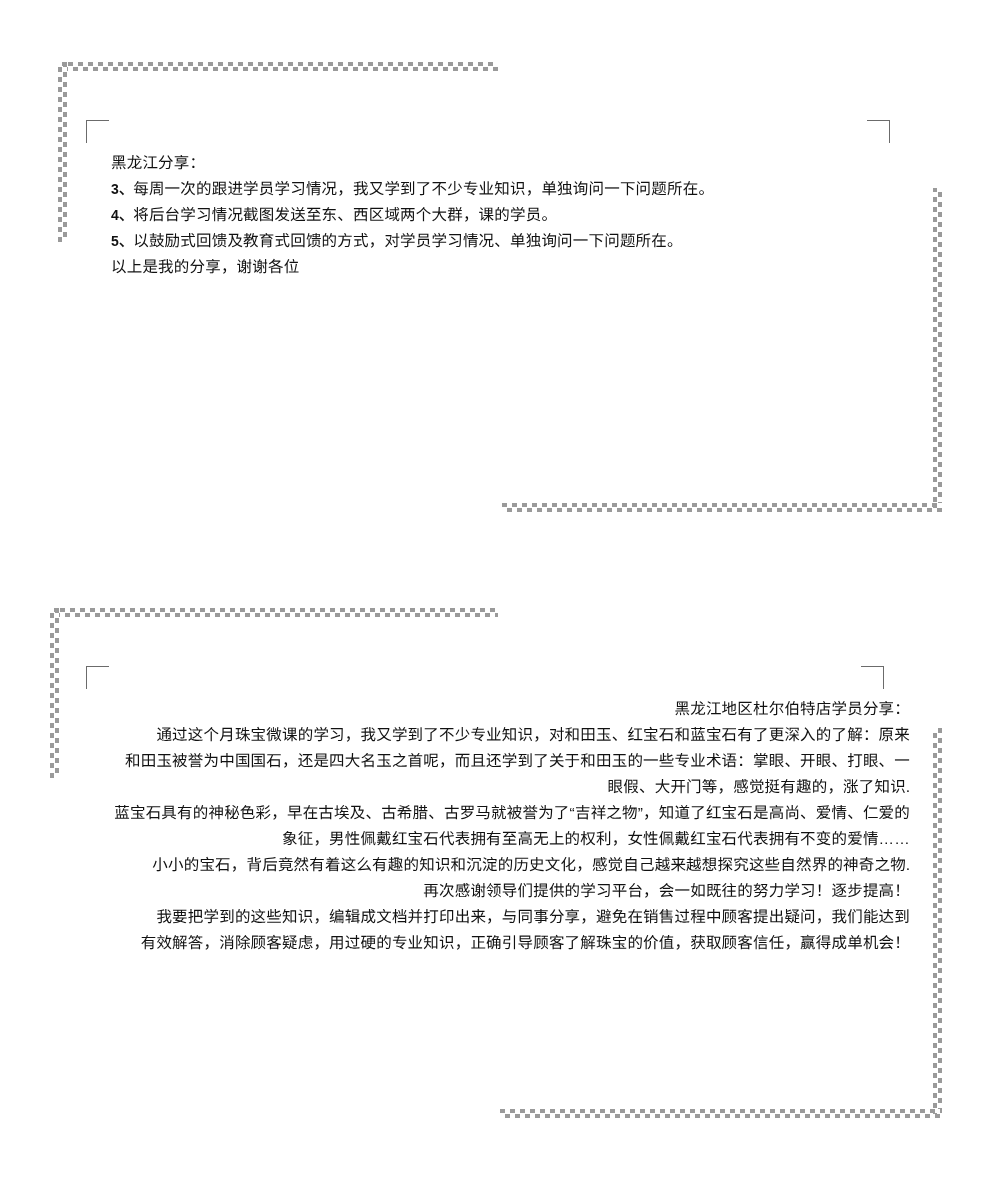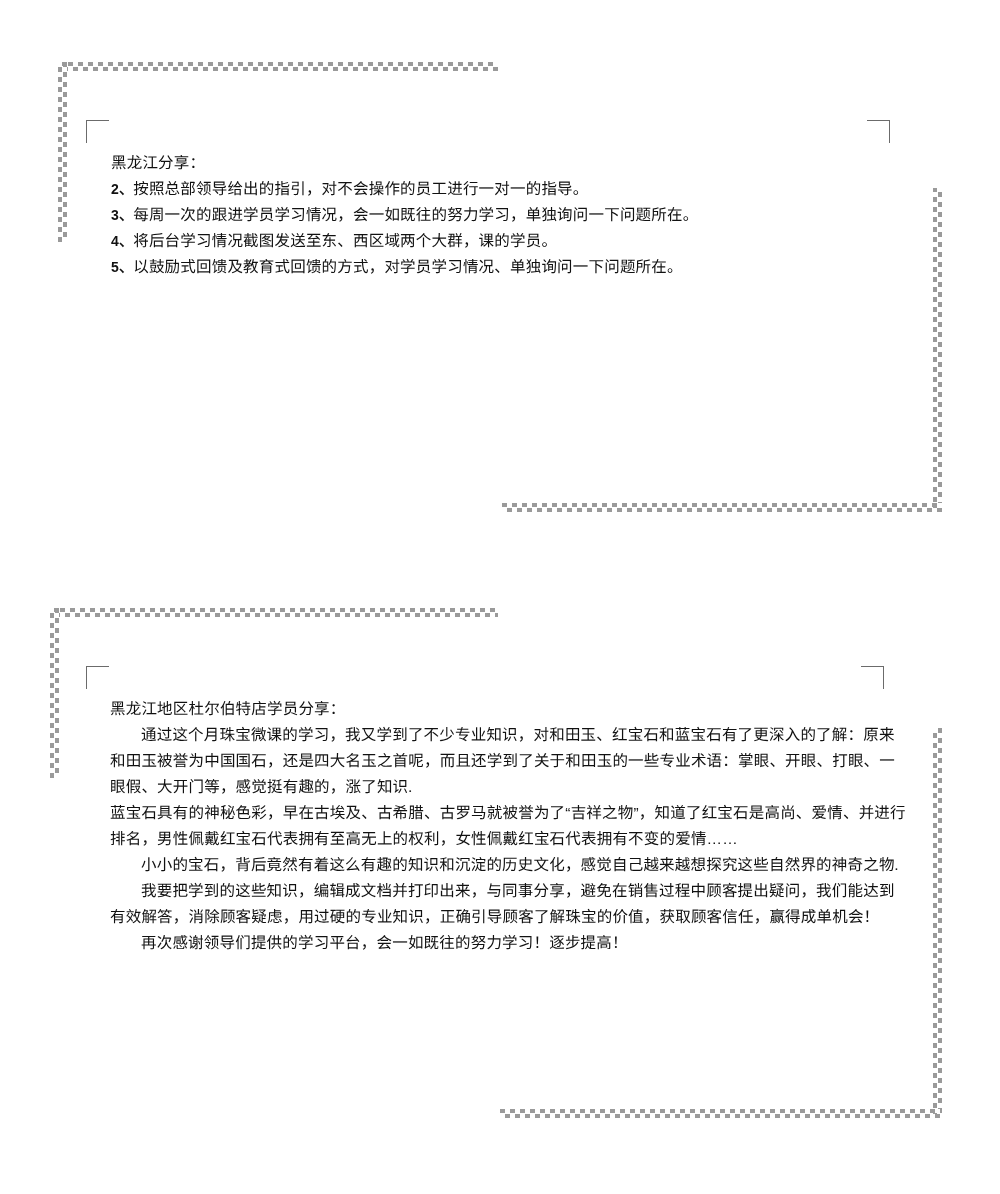--- a/index.html
+++ b/index.html
@@ -93,65 +93,63 @@
   #block-1 .text-body { left: 53px; top: 88px; width: 810px; }
 
   
   #block-2 { left: 50px; top: 608px; width: 892px; height: 510px; }
   #block-2 .checker-top    { left: 0;   top: 0;    width: 448px; }
   #block-2 .checker-left   { left: 0;   top: 0;    height: 170px; }
   #block-2 .checker-right  { right: 0;  top: 120px; height: 390px; }
   #block-2 .checker-bottom { left: 450px; bottom: 0; width: 442px; }
   #block-2 .crop.tl { left: 36px; top: 58px; }
   #block-2 .crop.tr { right: 58px; top: 58px; }
-  #block-2 .text-body { left: 60px; top: 88px; width: 800px; }
+  #block-2 .text-body { left: 60px; top: 88px; width: 800px; text-align: right; }
 </style>
 </head>
 <body>
 
 <div class="page">
 
   <div class="doc-block" id="block-1">
     <div class="checker-top"></div>
     <div class="checker-left"></div>
     <div class="checker-right"></div>
     <div class="checker-bottom"></div>
     <div class="crop tl"></div>
     <div class="crop tr"></div>
 
     <div class="text-body">
       <p>黑龙江分享：</p>
 
       <p class="list-line">
-        <span class="list-num">2、</span><span>按照总部领导给出的指引，对不会操作的员工进行一对一的指导。</span>
-      </p>
-      <p class="list-line">
-        <span class="list-num">3、</span><span>每周一次的跟进学员学习情况，会一如既往的努力学习，单独询问一下问题所在。</span>
+        <span class="list-num">3、</span><span>每周一次的跟进学员学习情况，我又学到了不少专业知识，单独询问一下问题所在。</span>
       </p>
       <p class="list-line">
         <span class="list-num">4、</span><span>将后台学习情况截图发送至东、西区域两个大群，课的学员。</span>
       </p>
       <p class="list-line">
         <span class="list-num">5、</span><span>以鼓励式回馈及教育式回馈的方式，对学员学习情况、单独询问一下问题所在。</span>
       </p>
 
+      <p>以上是我的分享，谢谢各位</p>
     </div>
   </div>
 
   <div class="doc-block" id="block-2">
     <div class="checker-top"></div>
     <div class="checker-left"></div>
     <div class="checker-right"></div>
     <div class="checker-bottom"></div>
     <div class="crop tl"></div>
     <div class="crop tr"></div>
 
     <div class="text-body">
       <p>黑龙江地区杜尔伯特店学员分享：</p>
       <p class="indent2">通过这个月珠宝微课的学习，我又学到了不少专业知识，对和田玉、红宝石和蓝宝石有了更深入的了解：原来和田玉被誉为中国国石，还是四大名玉之首呢，而且还学到了关于和田玉的一些专业术语：掌眼、开眼、打眼、一眼假、大开门等，感觉挺有趣的，涨了知识.</p>
-      <p>蓝宝石具有的神秘色彩，早在古埃及、古希腊、古罗马就被誉为了“吉祥之物”，知道了红宝石是高尚、爱情、并进行排名，男性佩戴红宝石代表拥有至高无上的权利，女性佩戴红宝石代表拥有不变的爱情……</p>
+      <p>蓝宝石具有的神秘色彩，早在古埃及、古希腊、古罗马就被誉为了“吉祥之物”，知道了红宝石是高尚、爱情、仁爱的象征，男性佩戴红宝石代表拥有至高无上的权利，女性佩戴红宝石代表拥有不变的爱情……</p>
       <p class="indent2">小小的宝石，背后竟然有着这么有趣的知识和沉淀的历史文化，感觉自己越来越想探究这些自然界的神奇之物.</p>
+      <p class="indent2">再次感谢领导们提供的学习平台，会一如既往的努力学习！逐步提高！</p>
       <p class="indent2">我要把学到的这些知识，编辑成文档并打印出来，与同事分享，避免在销售过程中顾客提出疑问，我们能达到有效解答，消除顾客疑虑，用过硬的专业知识，正确引导顾客了解珠宝的价值，获取顾客信任，赢得成单机会！</p>
-      <p class="indent2">再次感谢领导们提供的学习平台，会一如既往的努力学习！逐步提高！</p>
     </div>
   </div>
 
 </div>
 
 </body></html>

